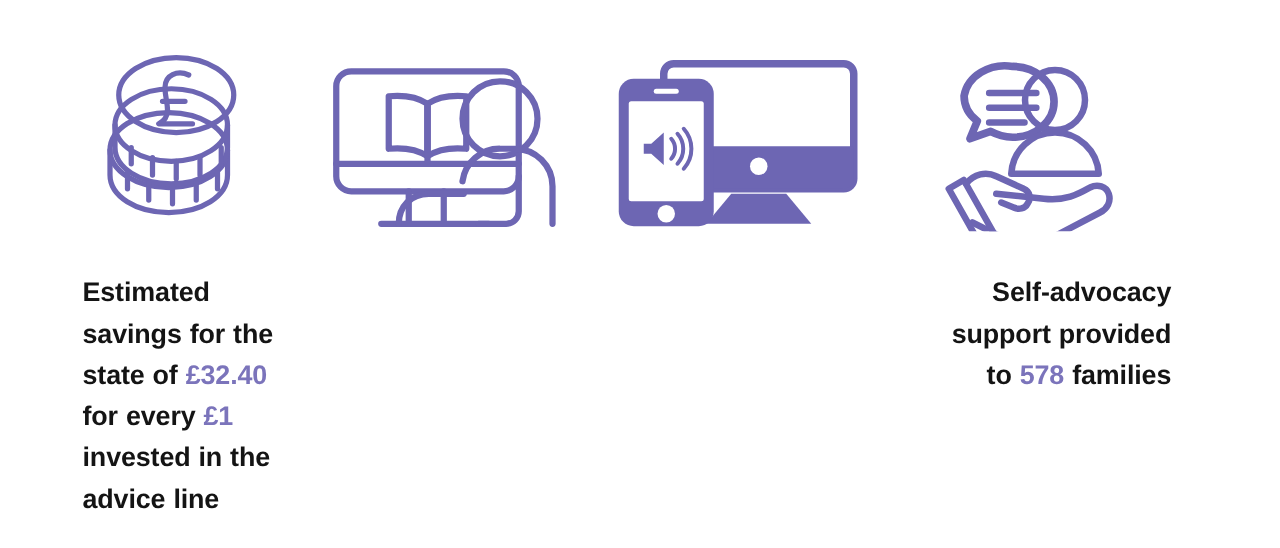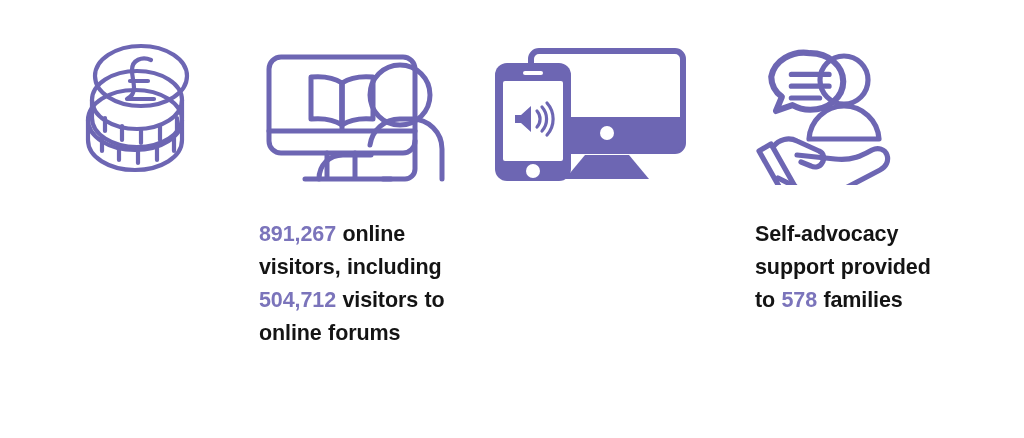--- a/index.html
+++ b/index.html
@@ -32,21 +32,21 @@
     box-sizing: border-box;
     display: flex;
     flex-direction: column;
     align-items: flex-start;
   }
 
   
   .col-1 { width: 240px; padding-left: 66px; }
   .col-2 { width: 237px; padding-left: 19px; }
   .col-3 { width: 260px; padding-left: 16px; }
-  .col-4 { width: 287px; padding-left: 18px; }
+  .col-4 { width: 287px; padding-left: 18px; text-align: right; }
 
   .icon-slot {
     height: 218px;
     width: 100%;
     display: flex;
     align-items: center;
     justify-content: flex-start;
     box-sizing: border-box;
   }
   .col-1 .icon-slot { padding-left: 12px; }
@@ -94,20 +94,23 @@
         <path d="M24 104 v13 M41 112 v14 M60 115 v14 M79 112 v14 M96 104 v13"></path>
 
         <path d="M27 84 v13 M44 92 v14 M63 95 v14 M82 92 v14 M99 84 v13"></path>
 
         <ellipse cx="63" cy="42" rx="46" ry="30"></ellipse>
 
         <path d="M73 26 c-9 -4 -19 0 -19 10 c0 7 2 12 2 18 c0 6 -3 9 -7 11 h27
                  M52 47 h18" stroke-width="4.2"></path>
       </svg>
     </div>
+    <p class="stat-text">
+      <span>Estimated savings for the state of </span><span class="hl">£32.40</span><span> for every </span><span class="hl">£1</span><span> invested in the advice line</span>
+    </p>
   </div>
 
   <div class="stat-column col-2">
     <div class="icon-slot">
       <svg width="196" height="152" viewBox="0 0 196 152" fill="none" stroke="#6d66b3" stroke-width="5" stroke-linecap="round" stroke-linejoin="round" aria-hidden="true">
 
         <path d="M22 24 h122 a12 12 0 0 1 12 12 v72 a12 12 0 0 1 -12 12 h-122
                  a12 12 0 0 1 -12 -12 v-72 a12 12 0 0 1 12 -12 z"></path>
 
         <path d="M10 98 h146"></path>
@@ -121,23 +124,20 @@
         <path d="M83 50 c9 -6 20 -7 31 -6 v42 c-11 -1 -22 0 -31 6 z"></path>
 
         <circle cx="141" cy="62" r="30"></circle>
 
         <path d="M111 112 a30 30 0 0 1 30 -26 h12 a30 30 0 0 1 30 30 v30"></path>
 
         <path d="M124 146 h22 a10 10 0 0 0 10 -10 v-28"></path>
         <path d="M60 146 c0 -14 10 -24 24 -24 h28"></path>
       </svg>
     </div>
-    <p class="stat-text">
-      <span class="hl">891,267</span><span> online visitors, including </span><span class="hl">504,712</span><span> visitors to online forums</span>
-    </p>
   </div>
 
   <div class="stat-column col-3">
     <div class="icon-slot">
       <svg width="200" height="148" viewBox="0 0 200 148" aria-hidden="true">
 
         <path d="M46 16 h136 a8 8 0 0 1 8 8 v84 a8 8 0 0 1 -8 8 h-136
                  a8 8 0 0 1 -8 -8 v-84 a8 8 0 0 1 8 -8 z" fill="none" stroke="#6d66b3" stroke-width="6" stroke-linecap="round" stroke-linejoin="round"></path>
 
         <path d="M38 82 h152 v26 a8 8 0 0 1 -8 8 h-136 a8 8 0 0 1 -8 -8 z" fill="#6d66b3"></path>

